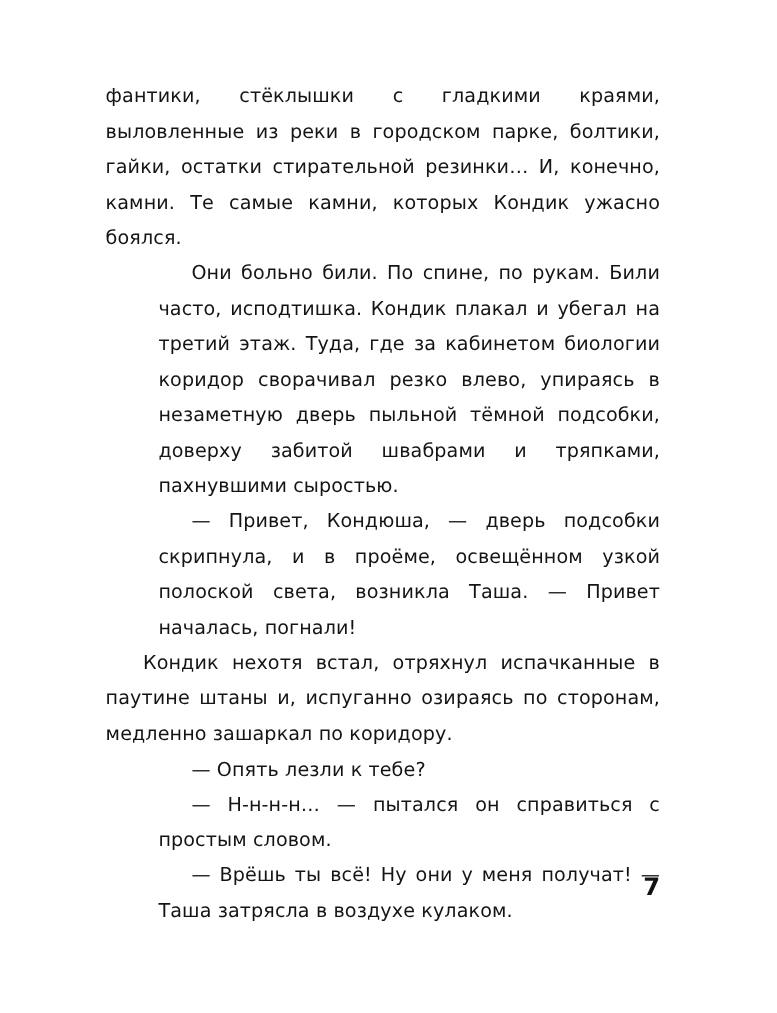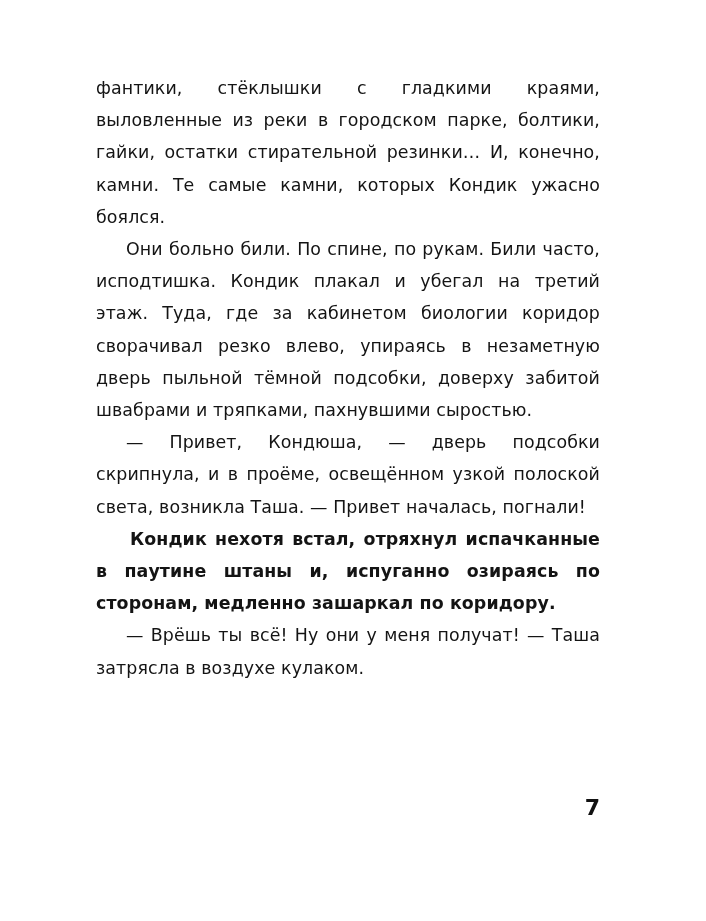--- a/index.html
+++ b/index.html
@@ -32,24 +32,24 @@
     font-size: 17.4px;
     line-height: 32.2px;
     text-align: justify;
     text-justify: inter-word;
     letter-spacing: 0.1px;
     color: #141414;
     hyphens: manual;
   }
   p.indent {
     text-indent: 30px;
+    margin-left: 48px;
   }
   p.indent-small {
     text-indent: 34px;
-    font-weight: bold;
   }
   .page-number {
     position: absolute;
     left: 96px;
     width: 504px;
     top: 795px;
     text-align: right;
     font-size: 22px;
     font-weight: bold;
     color: #111111;
@@ -59,18 +59,20 @@
 </head>
 <body>
 
 <div class="page">
 
   <div class="text-column">
     <p class="para">фантики, стёклышки с гладкими краями, выловленные из реки в городском парке, болтики, гайки, остатки стирательной резинки… И, конечно, камни. Те самые камни, которых Кондик ужасно боялся.</p>
     <p class="para indent">Они больно били. По спине, по рукам. Били часто, исподтишка. Кондик плакал и убегал на третий этаж. Туда, где за кабинетом биологии коридор сворачивал резко влево, упираясь в незаметную дверь пыльной тёмной подсобки, доверху забитой швабрами и тряпками, пахнувшими сыростью.</p>
     <p class="para indent">— Привет, Кондюша, — дверь подсобки скрипнула, и в проёме, освещённом узкой полоской света, возникла Таша. — Привет началась, погнали!</p>
     <p class="para indent-small">Кондик нехотя встал, отряхнул испачканные в паутине штаны и, испуганно озираясь по сторонам, медленно зашаркал по коридору.</p>
+    <p class="para indent">— Опять лезли к тебе?</p>
+    <p class="para indent">— Н-н-н-н… — пытался он справиться с простым словом.</p>
     <p class="para indent">— Врёшь ты всё! Ну они у меня получат! — Таша затрясла в воздухе кулаком.</p>
   </div>
 
   <div class="page-number">7</div>
 
 </div>
 
 </body></html>

